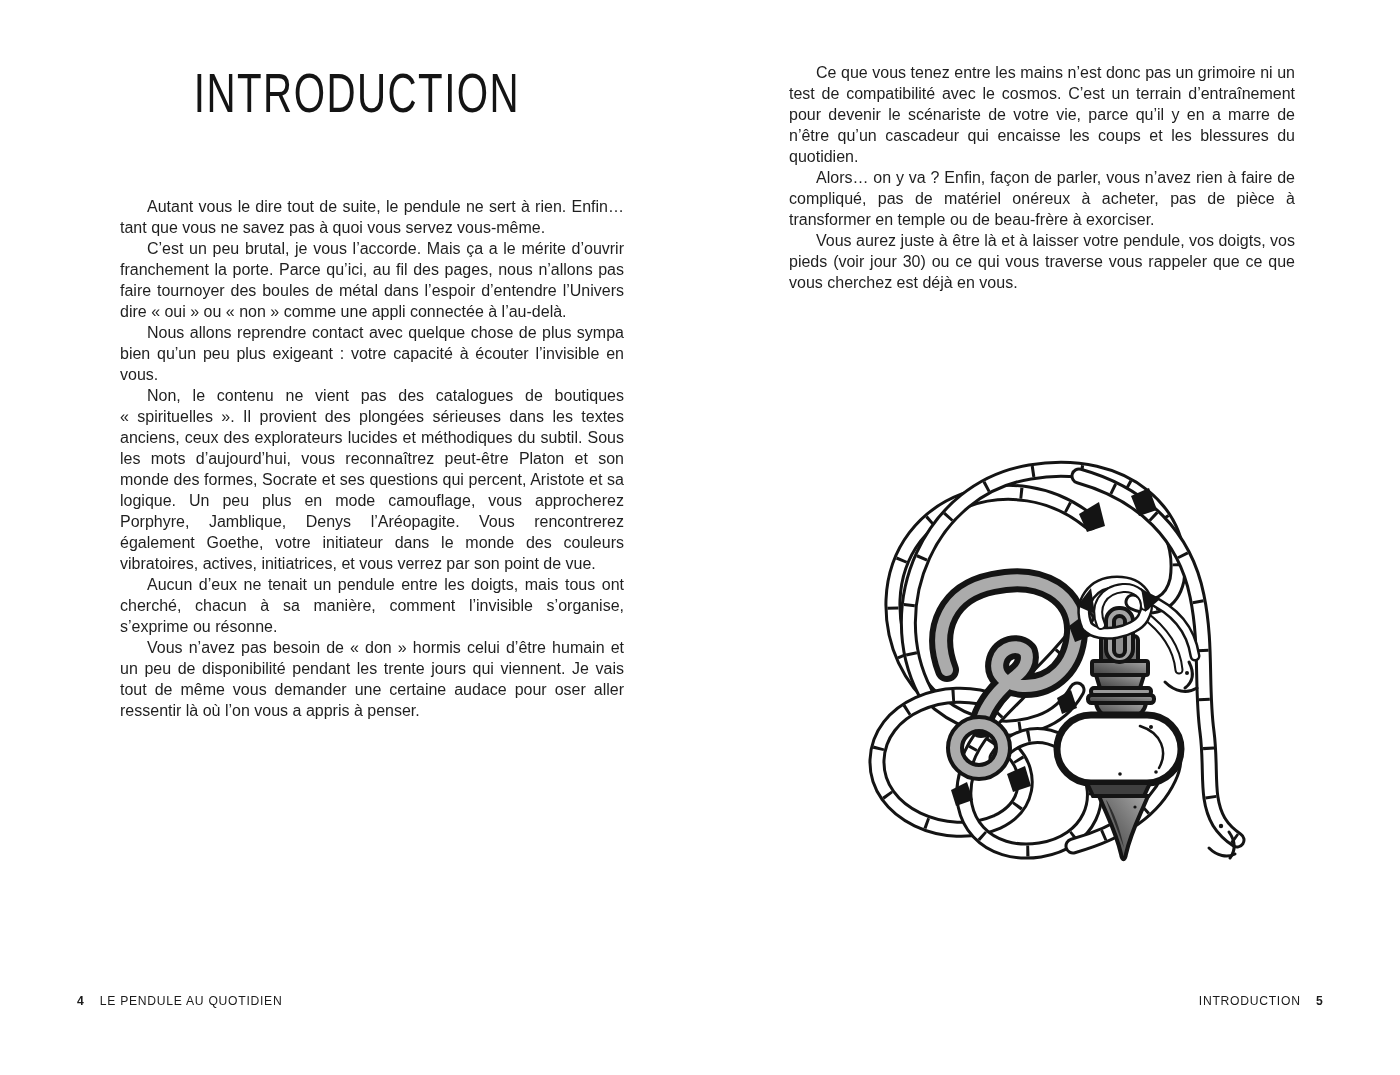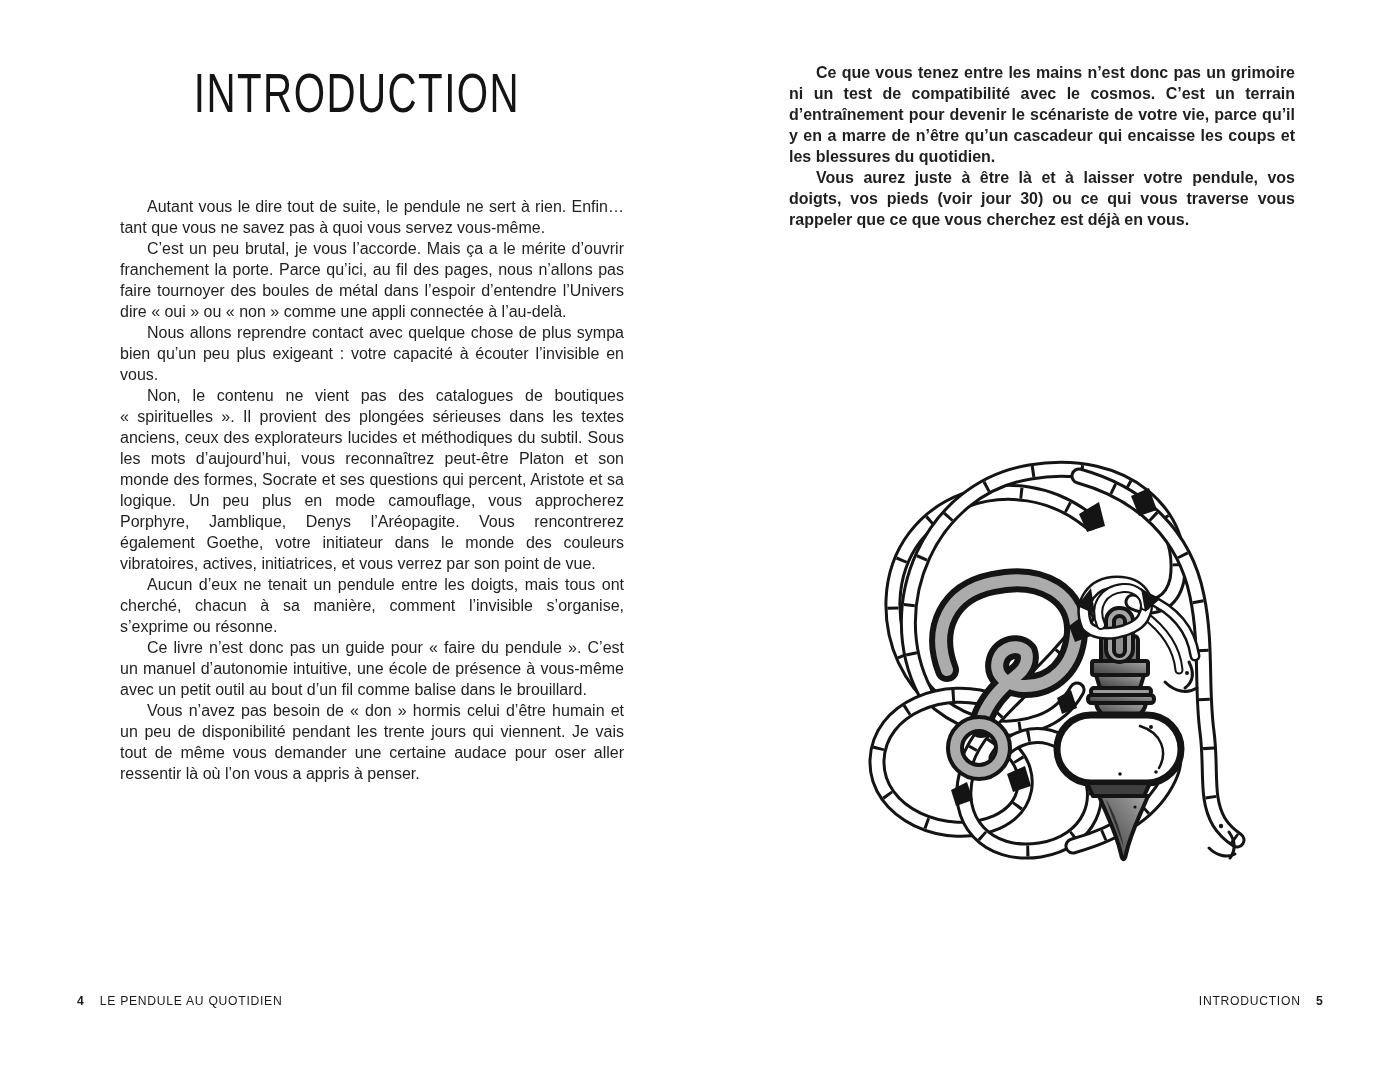--- a/index.html
+++ b/index.html
@@ -8,21 +8,21 @@
     font-family:"Liberation Sans", sans-serif; color:#1e1e1e; overflow:hidden;
   }
   .page-title {
     position:absolute; left:105px; top:64px; width:504px; margin:0;
     text-align:center; font-size:56px; font-weight:400; letter-spacing:2px;
     color:#141414; transform:scaleX(.72); transform-origin:50% 0; line-height:1.05;
     white-space:nowrap;
   }
   .body-text { position:absolute; text-align:justify; font-size:16px; line-height:21px; color:#1f1f1f; }
   .body-text.left  { left:120px; top:196px; width:504px; }
-  .body-text.right { left:789px; top:62px;  width:506px;font-weight:bold; }
+  .body-text.right { left:789px; top:62px;  width:506px; }
   .body-text p { margin:0; text-indent:27px; }
   .footer {
     position:absolute; top:993px; font-size:13.5px; letter-spacing:.8px; color:#1b1b1b;
     display:flex; align-items:baseline; gap:17px; white-space:nowrap;
   }
   .footer.left  { left:77px;  transform:scaleX(.9); transform-origin:0 50%; }
   .footer.right { right:77px; transform:scaleX(.9); transform-origin:100% 50%; }
   .footer .pagenum { font-weight:700; }
   .illustration { position:absolute; left:835px; top:430px; width:430px; height:440px; }
 
@@ -46,31 +46,31 @@
 <div class="spread">
 
   <h1 class="page-title">INTRODUCTION</h1>
 
   <div class="body-text left">
       <p>Autant vous le dire tout de suite, le pendule ne sert à rien. Enfin… tant que vous ne savez pas à quoi vous servez vous-même.</p>
       <p>C’est un peu brutal, je vous l’accorde. Mais ça a le mérite d’ouvrir franchement la porte. Parce qu’ici, au fil des pages, nous n’allons pas faire tournoyer des boules de métal dans l’espoir d’entendre l’Univers dire «&nbsp;oui&nbsp;» ou «&nbsp;non&nbsp;» comme une appli connectée à l’au-delà.</p>
       <p>Nous allons reprendre contact avec quelque chose de plus sympa bien qu’un peu plus exigeant&nbsp;: votre capacité à écouter l’invisible en vous.</p>
       <p>Non, le contenu ne vient pas des catalogues de boutiques «&nbsp;spirituelles&nbsp;». Il provient des plongées sérieuses dans les textes anciens, ceux des explorateurs lucides et méthodiques du subtil. Sous les mots d’aujourd’hui, vous reconnaîtrez peut-être Platon et son monde des formes, Socrate et ses questions qui percent, Aristote et sa logique. Un peu plus en mode camouflage, vous approcherez Porphyre, Jamblique, Denys l’Aréopagite. Vous rencontrerez également Goethe, votre initiateur dans le monde des couleurs vibratoires, actives, initiatrices, et vous verrez par son point de vue.</p>
       <p>Aucun d’eux ne tenait un pendule entre les doigts, mais tous ont cherché, chacun à sa manière, comment l’invisible s’organise, s’exprime ou résonne.</p>
-      <p>Ce livre n’est donc pas un guide pour «&nbsp;faire du pendule&nbsp;». C’est un manuel d’autonomie intuitive, une école de présence à vous-même avec un petit outil au bout d’un fil comme balise dans le brouillard.</p>
       <p>Vous n’avez pas besoin de «&nbsp;don&nbsp;» hormis celui d’être humain et un peu de disponibilité pendant les trente jours qui viennent. Je vais tout de même vous demander une certaine audace pour oser aller ressentir là où l’on vous a appris à penser.</p>
     </div>
 
   <div class="footer left">
     <span class="pagenum">4</span>
     <span>LE PENDULE AU QUOTIDIEN</span>
   </div>
 
   <div class="body-text right">
       <p>Ce que vous tenez entre les mains n’est donc pas un grimoire ni un test de compatibilité avec le cosmos. C’est un terrain d’entraînement pour devenir le scénariste de votre vie, parce qu’il y en a marre de n’être qu’un cascadeur qui encaisse les coups et les blessures du quotidien.</p>
+      <p>Alors… on y va&nbsp;? Enfin, façon de parler, vous n’avez rien à faire de compliqué, pas de matériel onéreux à acheter, pas de pièce à transformer en temple ou de beau-frère à exorciser.</p>
       <p>Vous aurez juste à être là et à laisser votre pendule, vos doigts, vos pieds (voir jour 30) ou ce qui vous traverse vous rappeler que ce que vous cherchez est déjà en vous.</p>
     </div>
 
   <div class="footer right">
     <span>INTRODUCTION</span>
     <span class="pagenum">5</span>
   </div>
 
   <svg class="illustration" viewBox="0 0 430 440" aria-hidden="true">
     <defs>

